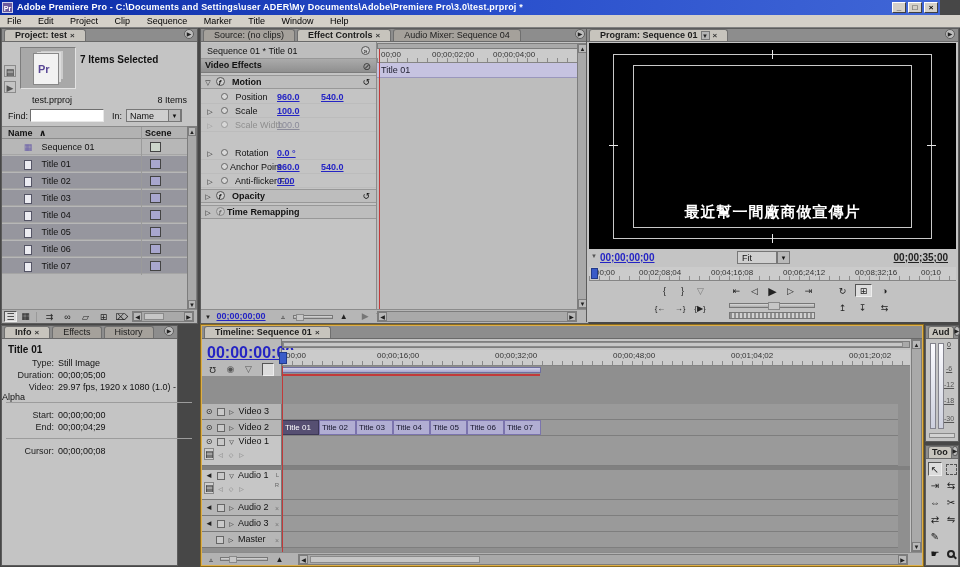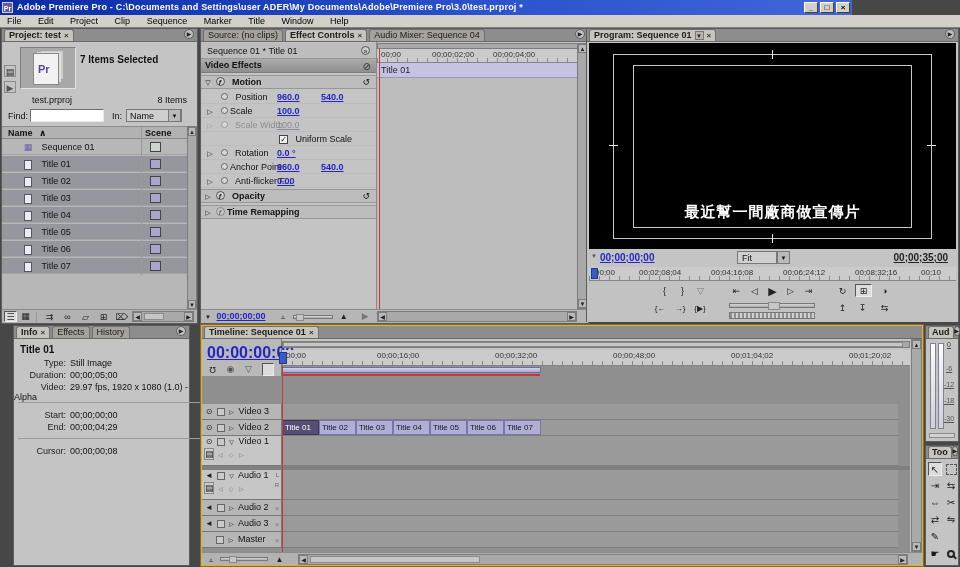--- a/index.html
+++ b/index.html
@@ -1,30 +1,30 @@
 <!DOCTYPE html>
 <html><head>
 <meta charset="utf-8">
 <style>
 *{margin:0;padding:0;box-sizing:border-box}
 html,body{width:960px;height:567px;overflow:hidden}
 body{position:relative;background:#474747;font-family:"Liberation Sans","DejaVu Sans",sans-serif;font-size:9px;color:#111}
 .abs{position:absolute}
 
-.titlebar{position:absolute;left:0;top:0;width:852px;height:15px;background:linear-gradient(90deg,#0a2ba6,#2b51cd 55%,#4066d6);color:#fff;font-size:9px;line-height:15px;white-space:nowrap}
+.titlebar{position:absolute;left:0;top:0;width:940px;height:15px;background:linear-gradient(90deg,#0a2ba6,#2b51cd 55%,#4066d6);color:#fff;font-size:9px;line-height:15px;white-space:nowrap}
 .appicon{position:absolute;left:2px;top:2px;width:11px;height:11px;background:#6b5a9e;color:#fff;font-size:7px;line-height:11px;text-align:center;font-weight:bold;border:1px solid #cfcfe8}
 .wtitle{position:absolute;left:17px;top:0;font-weight:bold;letter-spacing:.2px}
 .wbtns{position:absolute;right:2px;top:2px;display:flex;gap:2px}
 .wbtn{width:14px;height:11px;background:#d4d0c8;border:1px solid;border-color:#fff #404040 #404040 #fff;color:#000;font-size:8px;line-height:9px;text-align:center;font-weight:bold}
 .menubar{position:absolute;left:0;top:15px;width:960px;height:13px;background:#d4d0c8;border-bottom:1px solid #808080;line-height:13px}
 .menu-item{display:inline-block;padding:0 7px;font-size:9px;color:#000}
 
 .panel{position:absolute;background:#c4c4c4;border:1px solid #5c5c5c}
 .tabs{position:absolute;left:0;top:0;right:0;height:13px;background:#8d8d8d;border-bottom:1px solid #6a6a6a;display:flex;align-items:flex-end}
-.tab{height:12px;line-height:11px;padding:0 4px;background:#a5a19b;color:#1c1c1c;font-size:9px;border:1px solid #6f6f6f;border-bottom:none;border-radius:3px 3px 0 0;margin-left:2px;white-space:nowrap;display:flex;gap:3px;align-items:center}
+.tab{height:12px;line-height:11px;padding:0 10px;background:#a5a19b;color:#1c1c1c;font-size:9px;border:1px solid #6f6f6f;border-bottom:none;border-radius:3px 3px 0 0;margin-left:2px;white-space:nowrap;display:flex;gap:3px;align-items:center}
 .tab.active{background:#c7c4bd;font-weight:bold}
 .tab .x{color:#333;font-size:8px}
 .pmenu{margin-left:auto;margin-right:3px;margin-bottom:2px;width:10px;height:10px;border-radius:50%;background:#bdbdbd;border:1px solid #5f5f5f;font-size:6px;line-height:9px;text-align:center;color:#222}
 .hot{color:#2424c4;text-decoration:underline;font-weight:bold}
 .hotd{color:#8b8b9a;text-decoration:underline}
 .ruler{background:#cbcbcb;border-bottom:1px solid #858585;background-image:repeating-linear-gradient(90deg,#8a8a8a 0,#8a8a8a 1px,transparent 1px,transparent 10px);background-size:100% 4px;background-position:0 100%;background-repeat:no-repeat}
 .rlab{position:absolute;top:1px;font-size:8px;color:#333;white-space:nowrap}
 .ic{display:inline-block;text-align:center;color:#222}
 .tbtn{position:absolute;width:15px;height:13px;text-align:center;line-height:13px;font-size:9px;color:#222}
 .pressed{background:#dcdcdc;border:1px solid;border-color:#555 #eee #eee #555}
@@ -221,35 +221,31 @@
   <div class="eprop" style="top:61px">
     <span class="kf" style="margin-left:20px"></span>
     <span style="margin-left:5px">Position</span>
     <span class="abs hot" style="left:76px">960.0</span>
     <span class="abs hot" style="left:120px">540.0</span>
   </div>
 
   <div class="eprop" style="top:75px">
     <span class="ic" style="width:8px;margin-left:5px;font-size:7px">▷</span>
     <span class="kf" style="margin-left:4px"></span>
-    <span style="">Scale</span>
+    <span style="margin-left:5px">Scale</span>
     <span class="abs hot" style="left:76px">100.0</span>
   </div>
 
   <div class="eprop" style="top:89px;color:#8f8f8f">
     <span class="ic" style="width:8px;margin-left:5px;font-size:7px;color:#999">▷</span>
     <span class="kf" style="margin-left:4px;border-color:#999"></span>
     <span style="margin-left:5px">Scale Width</span>
     <span class="abs hotd" style="left:76px">100.0</span>
   </div>
 
-  <div class="eprop" style="top:103px">
-    <span class="cb" style="margin-left:78px">✓</span>
-    <span style="margin-left:5px">Uniform Scale</span>
-  </div>
 
   <div class="eprop" style="top:117px">
     <span class="ic" style="width:8px;margin-left:5px;font-size:7px">▷</span>
     <span class="kf" style="margin-left:4px"></span>
     <span style="margin-left:5px">Rotation</span>
     <span class="abs hot" style="left:76px">0.0 °</span>
   </div>
 
   <div class="eprop" style="top:131px">
     <span class="kf" style="margin-left:20px"></span>
@@ -368,21 +364,21 @@
     <span class="abs jog" style="left:142px;top:30px;width:86px;height:7px"></span>
     <span class="tbtn" style="left:248px;top:3px">↻</span>
     <span class="tbtn pressed" style="left:268px;top:2px;width:17px">⊞</span>
     <span class="tbtn" style="left:290px;top:3px">◑</span>
     <span class="tbtn" style="left:248px;top:20px">↥</span>
     <span class="tbtn" style="left:268px;top:20px">↧</span>
     <span class="tbtn" style="left:290px;top:20px">⇆</span>
   </div>
 </div>
 
-<div class="panel" style="left:13px;top:325px;width:177px;height:241px">
+<div class="panel" style="left:1px;top:325px;width:177px;height:241px">
   <div class="tabs">
     <span class="tab active">
       <span>Info</span>
       <span class="x">×</span>
     </span>
     <span class="tab">
       <span>Effects</span>
     </span>
     <span class="tab">
       <span>History</span>

